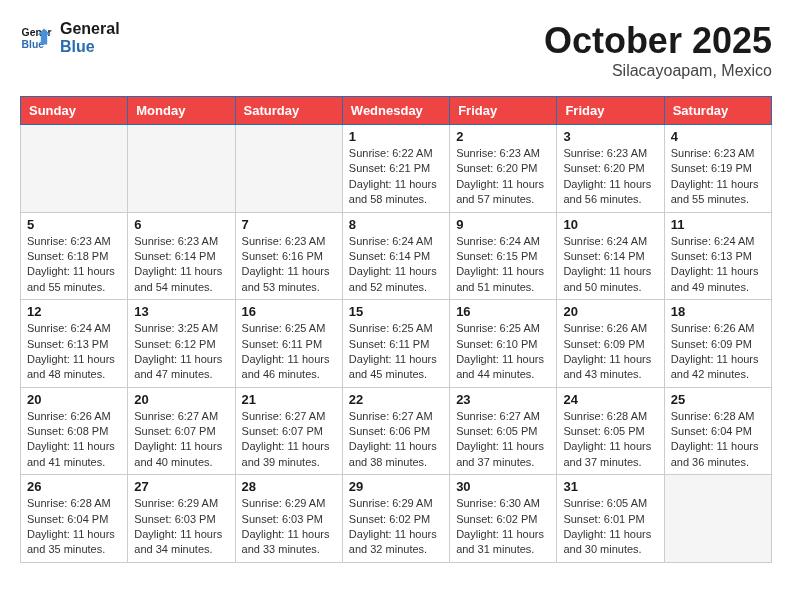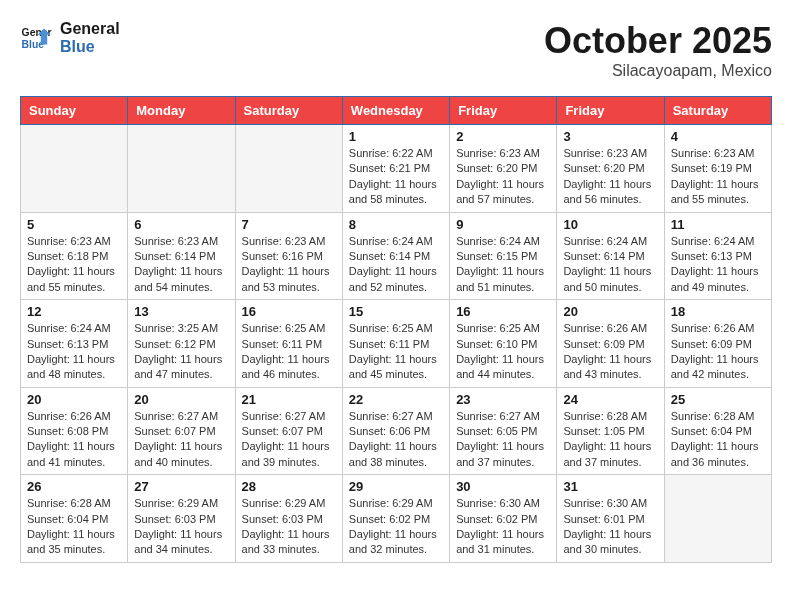--- a/index.html
+++ b/index.html
@@ -257,21 +257,21 @@
         </td>
         <td>
           <div class="day-number">23</div>
           <div class="day-info">Sunrise: 6:27 AM
 Sunset: 6:05 PM
 Daylight: 11 hours and 37 minutes.</div>
         </td>
         <td>
           <div class="day-number">24</div>
           <div class="day-info">Sunrise: 6:28 AM
-Sunset: 1:05 PM
+Sunset: 6:05 PM
 Daylight: 11 hours and 37 minutes.</div>
         </td>
         <td>
           <div class="day-number">25</div>
           <div class="day-info">Sunrise: 6:28 AM
 Sunset: 6:04 PM
 Daylight: 11 hours and 36 minutes.</div>
         </td>
       </tr>
       <tr class="week-row">
@@ -300,20 +300,20 @@
 Daylight: 11 hours and 32 minutes.</div>
         </td>
         <td>
           <div class="day-number">30</div>
           <div class="day-info">Sunrise: 6:30 AM
 Sunset: 6:02 PM
 Daylight: 11 hours and 31 minutes.</div>
         </td>
         <td>
           <div class="day-number">31</div>
-          <div class="day-info">Sunrise: 6:30 AM
+          <div class="day-info">Sunrise: 6:05 AM
 Sunset: 6:01 PM
 Daylight: 11 hours and 30 minutes.</div>
         </td>
         <td class="empty"></td>
       </tr>
     </tbody>
 </table>
 
 </body></html>

